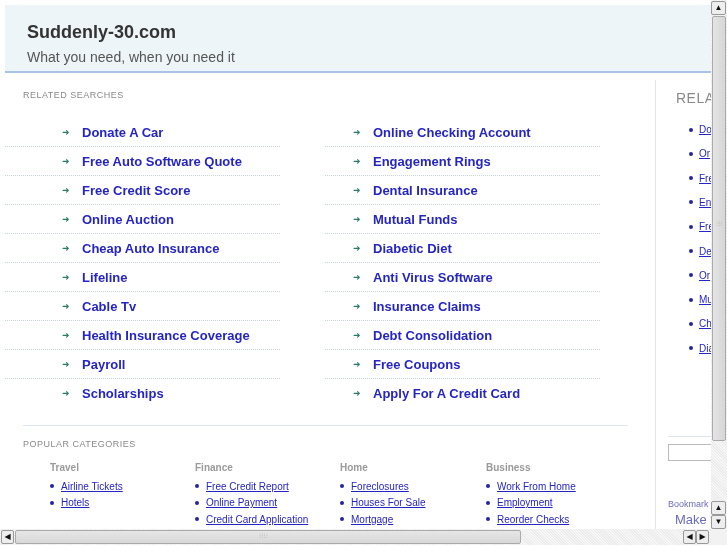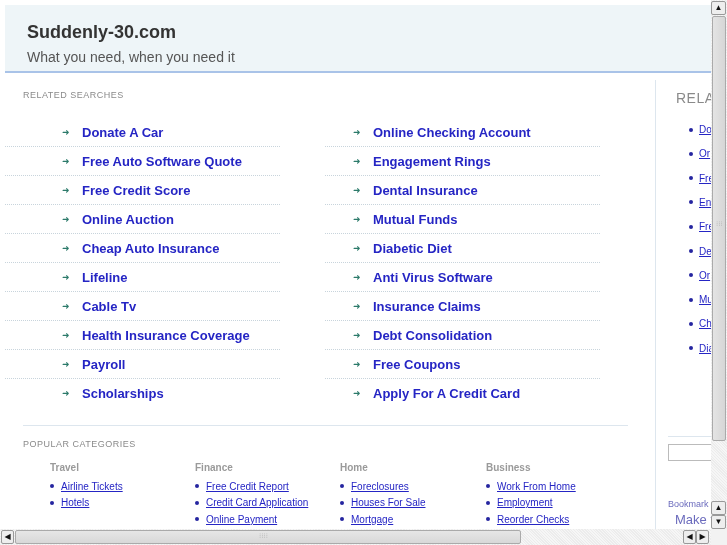--- a/index.html
+++ b/index.html
@@ -214,25 +214,25 @@
         </div>
       </div>
       <div class="cat-col" style="left: 195px;">
         <div class="cat-title">Finance</div>
         <div class="cat-item">
           <span class="bullet"></span>
           <a class="cat-link">Free Credit Report</a>
         </div>
         <div class="cat-item">
           <span class="bullet"></span>
+          <a class="cat-link">Online Payment</a>
+        </div>
+        <div class="cat-item">
+          <span class="bullet"></span>
           <a class="cat-link">Credit Card Application</a>
-        </div>
-        <div class="cat-item">
-          <span class="bullet"></span>
-          <a class="cat-link">Online Payment</a>
         </div>
       </div>
       <div class="cat-col" style="left: 340px;">
         <div class="cat-title">Home</div>
         <div class="cat-item">
           <span class="bullet"></span>
           <a class="cat-link">Foreclosures</a>
         </div>
         <div class="cat-item">
           <span class="bullet"></span>

